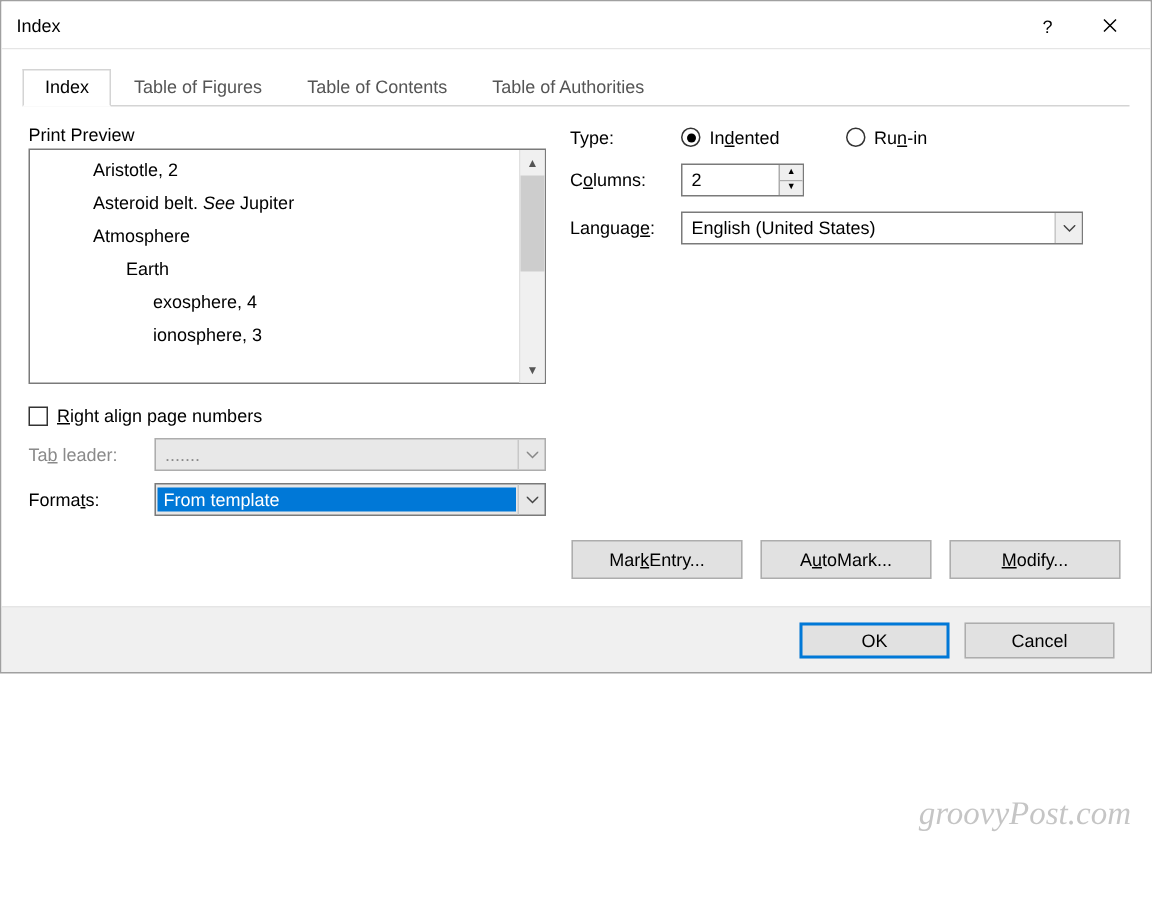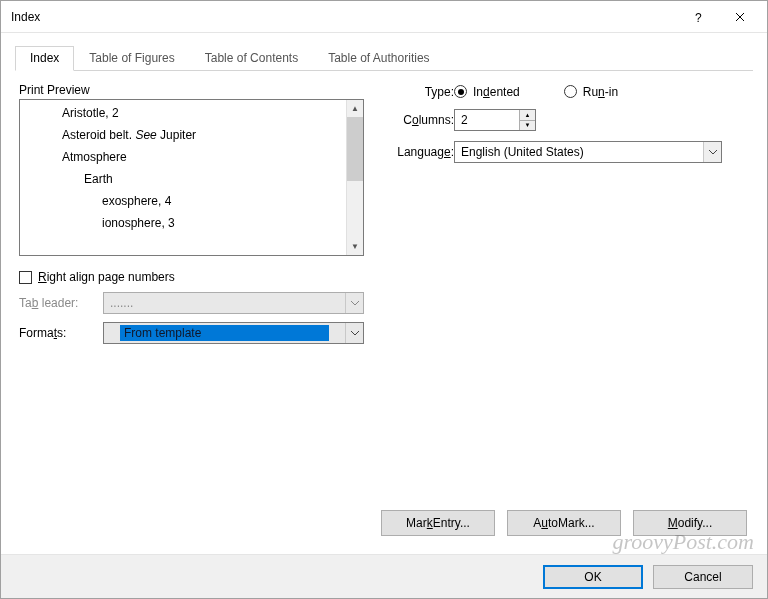--- a/index.html
+++ b/index.html
@@ -1,17 +1,17 @@
 <!DOCTYPE html>
 <html><head>
 <meta charset="utf-8">
 <style>
 * { box-sizing: border-box; font-family: "Segoe UI", Tahoma, sans-serif; font-size: 12px; }
 body { margin: 0; background: #fff; width: 768px; height: 599px; position: relative; }
-.dialog { width: 768px; height: 599px; background: #fff; border: 1px solid #a0a0a0; display: flex; flex-direction: column; }
+.dialog { width: 768px; height: 449px; background: #fff; border: 1px solid #a0a0a0; display: flex; flex-direction: column; }
 .titlebar { height: 32px; display: flex; align-items: center; padding: 0 6px 0 10px; background: #fff; border-bottom: 1px solid #e5e5e5; }
 .titlebar .title { flex: 1; font-size: 12px; color: #000; }
 .titlebar .btn { width: 42px; height: 28px; display: flex; align-items: center; justify-content: center; color: #000; }
 .body { flex: 1; padding: 12px 14px 10px 14px; background: #fff; display: flex; flex-direction: column; }
 .tabs-wrap { position: relative; }
 .tabs { display: flex; align-items: flex-end; height: 25px; position: relative; z-index: 2; }
 .tab { padding: 4px 14px 5px; border: 1px solid transparent; border-bottom: none; color: #555; background: transparent; margin-right: 0; position: relative; }
 .tab.active { border-color: #d4d4d4; background: #fff; color: #000; border-bottom: 1px solid #fff; margin-bottom: -1px; }
 .tabline { border-top: 1px solid #d4d4d4; }
 .tab-panel { padding: 12px 4px 4px 4px; display: flex; flex-direction: column; gap: 4px; flex: 1; }
@@ -31,38 +31,38 @@
 .chk-row { display: flex; align-items: center; gap: 6px; margin-top: 14px; }
 .chkbox { width: 13px; height: 13px; border: 1px solid #333; background: #fff; }
 .form-row { display: flex; align-items: center; margin-top: 8px; }
 .form-row .fl { width: 84px; color: #000; }
 .form-row.disabled .fl { color: #8a8a8a; }
 .combo { flex: 1; height: 22px; border: 1px solid #adadad; background: #e8e8e8; display: flex; align-items: center; }
 .combo .cv { flex: 1; padding: 0 6px; }
 .combo .dd { width: 18px; height: 100%; display: flex; align-items: center; justify-content: center; border-left: 1px solid #c8c8c8; }
 .combo.disabled { color: #8a8a8a; }
 .combo.sel { background: #e8e8e8; border-color: #7a7a7a; }
-.combo.sel .cv { background: #0078d7; color: #0f172a; margin: 16px; padding: 1px 4px; }
+.combo.sel .cv { background: #0078d7; color: #ffffff; margin: 1px; padding: 1px 4px; }
 .right-row { display: flex; align-items: center; margin-bottom: 10px; }
-.right-row .rl { width: 74px; color: #000; text-align: right; }
+.right-row .rl { width: 74px; color: #000; }
 .radio { display: inline-flex; align-items: flex-start; gap: 6px; margin-right: 44px; }
 .rcircle { width: 13px; height: 13px; border: 1px solid #333; border-radius: 50%; display: flex; align-items: center; justify-content: center; }
 .rdot { width: 6px; height: 6px; border-radius: 50%; background: #000; }
 .spin { width: 82px; height: 22px; border: 1px solid #7a7a7a; display: flex; background: #fff; }
 .spin .sv { flex: 1; padding: 0 6px; display: flex; align-items: center; }
 .spin .arrows { width: 16px; display: flex; flex-direction: column; border-left: 1px solid #adadad; }
 .spin .arrows div { flex: 1; display: flex; align-items: center; justify-content: center; font-size: 6px; background: #efefef; }
 .spin .arrows div:first-child { border-bottom: 1px solid #adadad; }
 .lang { width: 268px; height: 22px; border: 1px solid #7a7a7a; background: #fff; display: flex; align-items: center; }
 .lang .lv { flex: 1; padding: 0 6px; }
 .lang .dd { width: 18px; height: 100%; display: flex; align-items: center; justify-content: center; background: #efefef; border-left: 1px solid #c8c8c8; }
 .u { text-decoration: underline; }
 .action-row { display: flex; justify-content: flex-end; gap: 12px; padding: 6px 2px 4px; }
 .btn-a { width: 114px; height: 26px; background: #e1e1e1; border: 1px solid #adadad; display: flex; align-items: center; justify-content: center; color: #000; }
-.footer { height: 44px; border-top: 1px solid #e5e5e5; background: #f0f0f0; display: flex; align-items: center; justify-content: flex-end; gap: 10px; padding: 0 14px; }
+.footer { height: 44px; border-top: 1px solid #e5e5e5; background: #f0f0f0; display: flex; align-items: center; justify-content: flex-end; gap: 10px; padding: 0 24px; }
 .btn-f { width: 100px; height: 24px; border: 1px solid #adadad; background: #e1e1e1; display: flex; align-items: center; justify-content: center; }
 .btn-f.primary { border: 1px solid #0078d7; background: #e1e1e1; box-shadow: inset 0 0 0 1px #0078d7; }
 .watermark { position: absolute; right: 14px; bottom: 44px; font-family: Georgia, serif; font-size: 22px; color: rgba(90,90,90,0.35); pointer-events: none; font-style: italic; }
 svg { display: block; }
 </style>
 </head>
 <body>
 
 <div class="dialog">
   <div class="titlebar">

